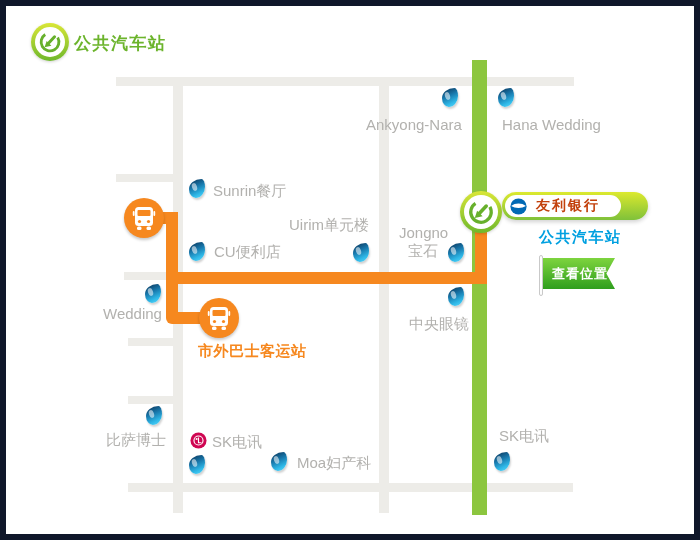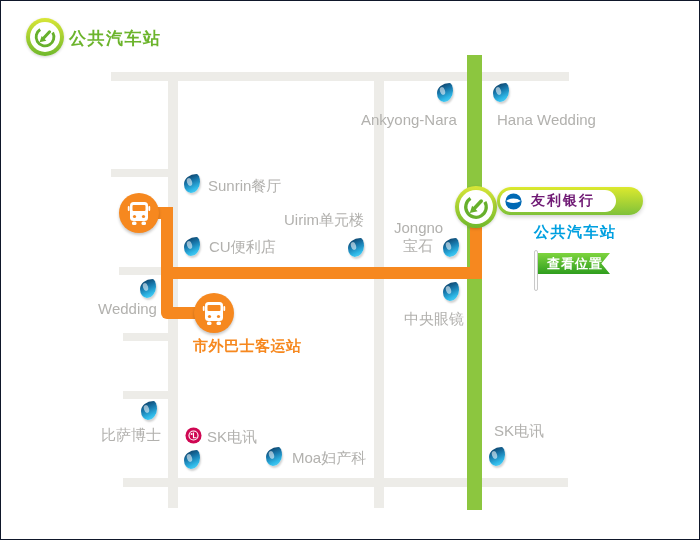--- a/index.html
+++ b/index.html
@@ -1,16 +1,16 @@
 <!DOCTYPE html>
 <html><head>
 <meta charset="utf-8">
 <style>
   html,body{margin:0;padding:0;background:#fff;font-family:"Liberation Sans",sans-serif;}
-  .screen{position:relative;width:700px;height:540px;box-sizing:border-box;border:1px solid #0f172a;background:#fff;overflow:hidden;}
+  .screen{position:relative;width:700px;height:540px;box-sizing:border-box;border:6px solid #0f172a;background:#fff;overflow:hidden;}
 
   
   .badge{position:absolute;left:25px;top:17px;width:38px;height:38px;}
   .page-title{position:absolute;left:68px;top:26px;font-size:17px;font-weight:bold;color:#6cb42c;letter-spacing:1.5px;}
 
   
   .checkicon{border-radius:50%;background:linear-gradient(to bottom,#d9e637,#6fb82c);box-shadow:0 1px 3px rgba(0,0,0,.18);}
   .checkicon .w1{position:absolute;inset:4px;background:#fff;border-radius:50%;}
   .checkicon svg{position:absolute;inset:6px;}
   .marker{position:absolute;left:454px;top:185px;width:42px;height:42px;}
@@ -37,24 +37,24 @@
   
   .lbl{position:absolute;font-size:15px;color:#b2b1ae;white-space:nowrap;}
   .olbl{position:absolute;font-size:15px;font-weight:bold;color:#f6881f;white-space:nowrap;letter-spacing:.5px;}
 
   
   .bankbox{position:absolute;left:496px;top:186px;width:146px;height:28px;border-radius:14px;
        background:linear-gradient(to bottom,#dce92e,#7fc13a);box-shadow:0 2px 4px rgba(0,0,0,.18);}
   .bankinner{position:absolute;left:3px;top:3px;width:116px;height:22px;background:#fff;border-radius:11px;
        display:flex;align-items:center;padding-left:5px;box-sizing:border-box;gap:9px;}
   .banklogo{width:17px;height:17px;flex:0 0 auto;}
-  .banktext{font-size:14px;font-weight:bold;color:#701a75;letter-spacing:2px;}
+  .banktext{font-size:14px;font-weight:bold;color:#c2410c;letter-spacing:2px;}
   .bluelabel{position:absolute;left:533px;top:222px;font-size:15px;font-weight:bold;color:#00a0e0;letter-spacing:1.5px;white-space:nowrap;}
   .flagpole{position:absolute;left:533px;top:249px;width:4px;height:41px;background:#fdfdfd;border:1px solid #c9c9c9;box-sizing:border-box;border-radius:2px;}
-  .flag{position:absolute;left:537px;top:252px;width:72px;height:21px;color:#fff;font-size:13px;font-weight:bold;
+  .flag{position:absolute;left:537px;top:252px;width:72px;height:31px;color:#fff;font-size:13px;font-weight:bold;
        background:linear-gradient(to bottom,#7ed43e,#2f9e1e);
        clip-path:polygon(0 0,100% 0,88% 50%,100% 100%,0 100%);
        display:flex;align-items:center;padding-left:9px;box-sizing:border-box;letter-spacing:1px;cursor:pointer;}
 
   .lglogo{position:absolute;left:184px;top:426px;width:17px;height:17px;}
 </style>
 </head>
 <body>
 
 <svg width="0" height="0" style="position:absolute">

